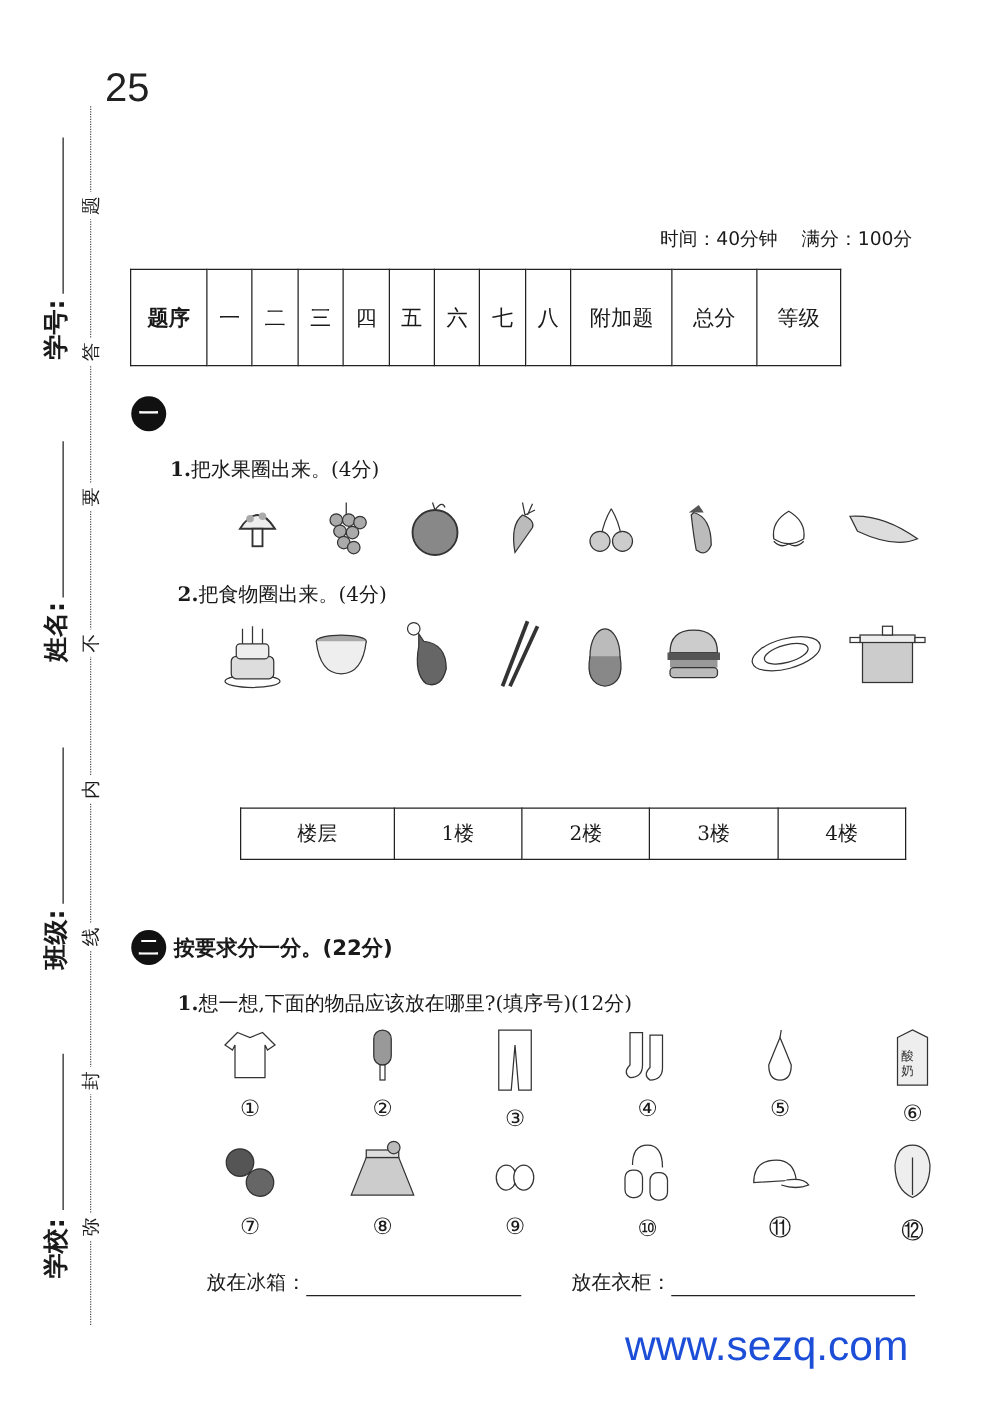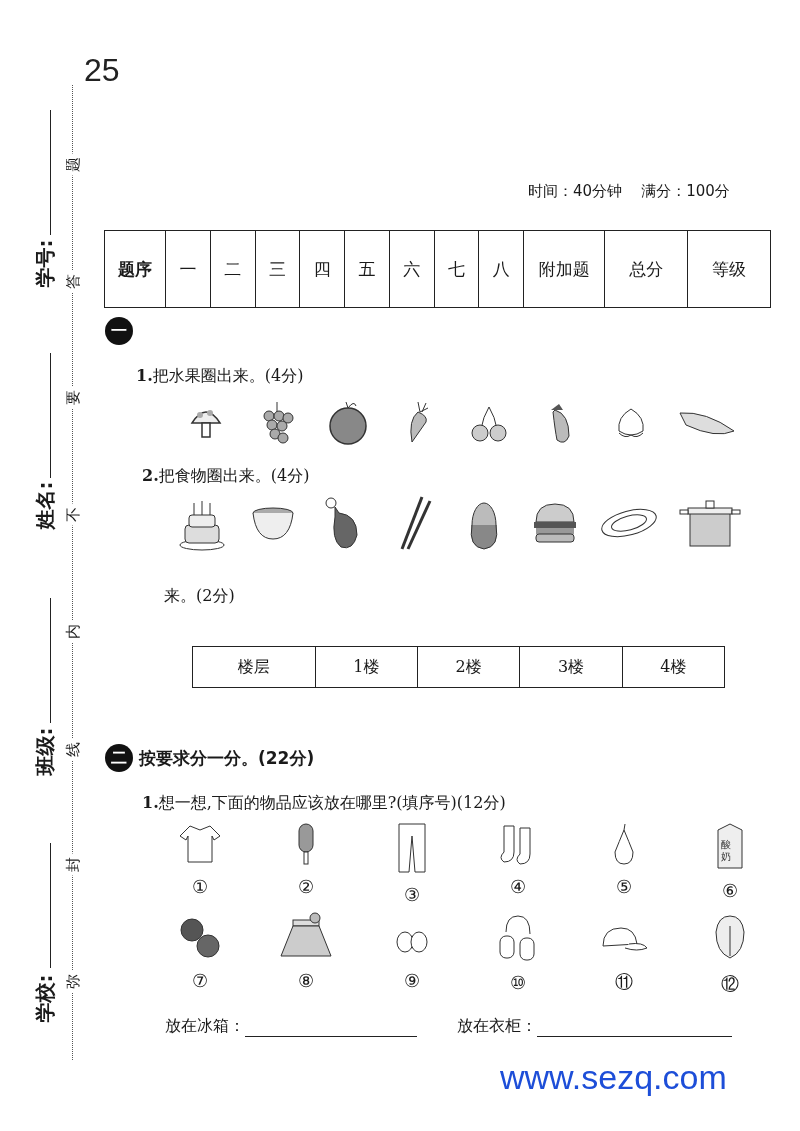--- a/index.html
+++ b/index.html
@@ -5,21 +5,21 @@
   html,body{margin:0;padding:0;background:#fff;}
   body{width:800px;height:1131px;position:relative;overflow:hidden;font-family:"DejaVu Serif",serif;color:#1a1a1a;}
   .abs{position:absolute;}
   .pagenum{left:84px;top:52px;font-size:32px;font-family:"Liberation Sans",sans-serif;color:#222;text-align:right;}
   .dotline{left:72px;top:85px;height:975px;border-left:1.5px dotted #555;}
   .seal-char{left:62px;width:22px;font-size:15px;background:#fff;text-align:center;transform:rotate(-90deg);}
   .solid{left:50px;width:0;border-left:1.5px solid #222;}
   .field-label{left:22px;font-size:20px;font-weight:bold;transform:rotate(-90deg);transform-origin:center;width:70px;text-align:center;font-family:"DejaVu Sans",sans-serif;}
   .timeinfo{left:528px;top:182px;font-size:15px;font-family:"DejaVu Sans",sans-serif;}
   table{border-collapse:collapse;}
-  .score{left:104px;top:230px;width:667px;height:78px;}
+  .score{left:104px;top:215px;width:569px;height:78px;}
   .score td{border:1.5px solid #222;text-align:center;font-size:17px;height:36px;}
   .score td.hd{font-family:"DejaVu Sans",sans-serif;font-weight:bold;width:58px;}
   .sec-head{display:flex;align-items:center;font-size:17px;font-family:"DejaVu Sans",sans-serif;font-weight:bold;}
   .badge{width:28px;height:28px;border-radius:50%;background:#111;color:#fff;display:flex;align-items:center;justify-content:center;font-size:16px;margin-right:6px;}
   .q{font-size:16px;}
   .q b{font-family:"DejaVu Serif",serif;}
   .icons{display:flex;justify-content:space-between;align-items:center;}
   .ico{width:52px;height:46px;display:flex;align-items:center;justify-content:center;}
   .floor{left:192px;top:646px;width:533px;}
   .floor td{border:1.5px solid #222;text-align:center;font-size:16px;height:38px;}
@@ -204,21 +204,20 @@
         <rect x="12" y="14" width="40" height="34" fill="#ccc" stroke="#333"></rect>
         <rect x="10" y="10" width="44" height="6" fill="#eee" stroke="#333"></rect>
         <rect x="28" y="3" width="8" height="7" fill="#fff" stroke="#333"></rect>
         <rect x="2" y="12" width="8" height="4" fill="#fff" stroke="#333"></rect>
         <rect x="54" y="12" width="8" height="4" fill="#fff" stroke="#333"></rect>
       </svg>
     </div>
 </div>
 
 <div class="abs q" style="left:142px;top:572px;width:640px">
-  <div style="margin-top:14px;padding-left:22px">来。(2分)</div>
 </div>
 
 <table class="abs floor">
   <tbody>
       <tr>
     <td>楼层</td>
     <td>1楼</td>
     <td>2楼</td>
     <td>3楼</td>
     <td>4楼</td>

